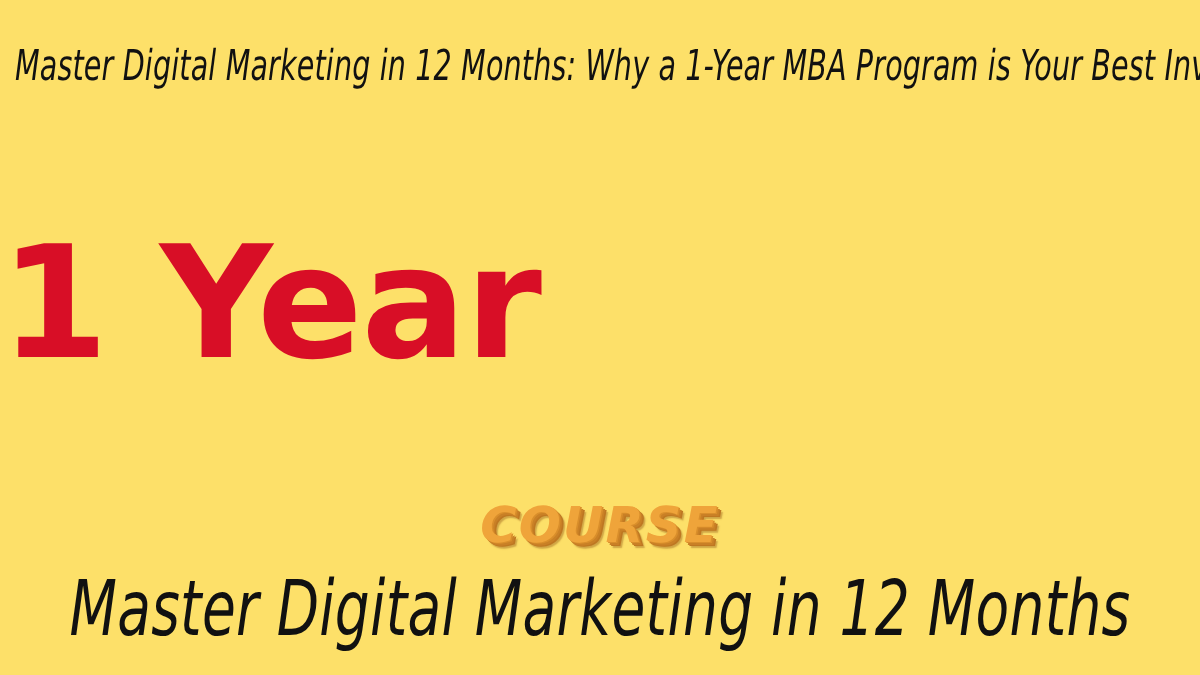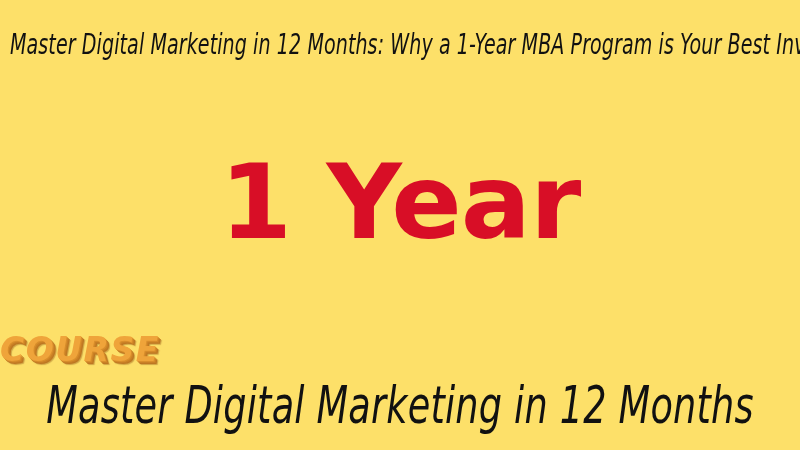--- a/index.html
+++ b/index.html
@@ -37,36 +37,37 @@
     transform: scaleY(1.32) scaleX(0.985);
     transform-origin: left top;
   }
 
   
   .hero {
     position: absolute;
     left: 0;
     top: 150px;
     width: 800px;
-    text-align: center;
+    text-align: left;
     color: #D80E26;
     font-family: "DejaVu Sans", "Liberation Sans", sans-serif;
     font-size: 104px;
     font-weight: bold;
     letter-spacing: -1px;
     line-height: 1.0;
     white-space: nowrap;
   }
 
   
   .kicker {
     position: absolute;
     left: 0;
     top: 333px;
     width: 800px;
+    text-align: center;
     color: #EFA43A;
     font-family: "DejaVu Sans", "Liberation Sans", sans-serif;
     font-size: 33px;
     font-weight: bold;
     font-style: italic;
     letter-spacing: 1.5px;
     line-height: 1.0;
     white-space: nowrap;
     text-shadow:
       1px 1px 0 #D98E2B,

